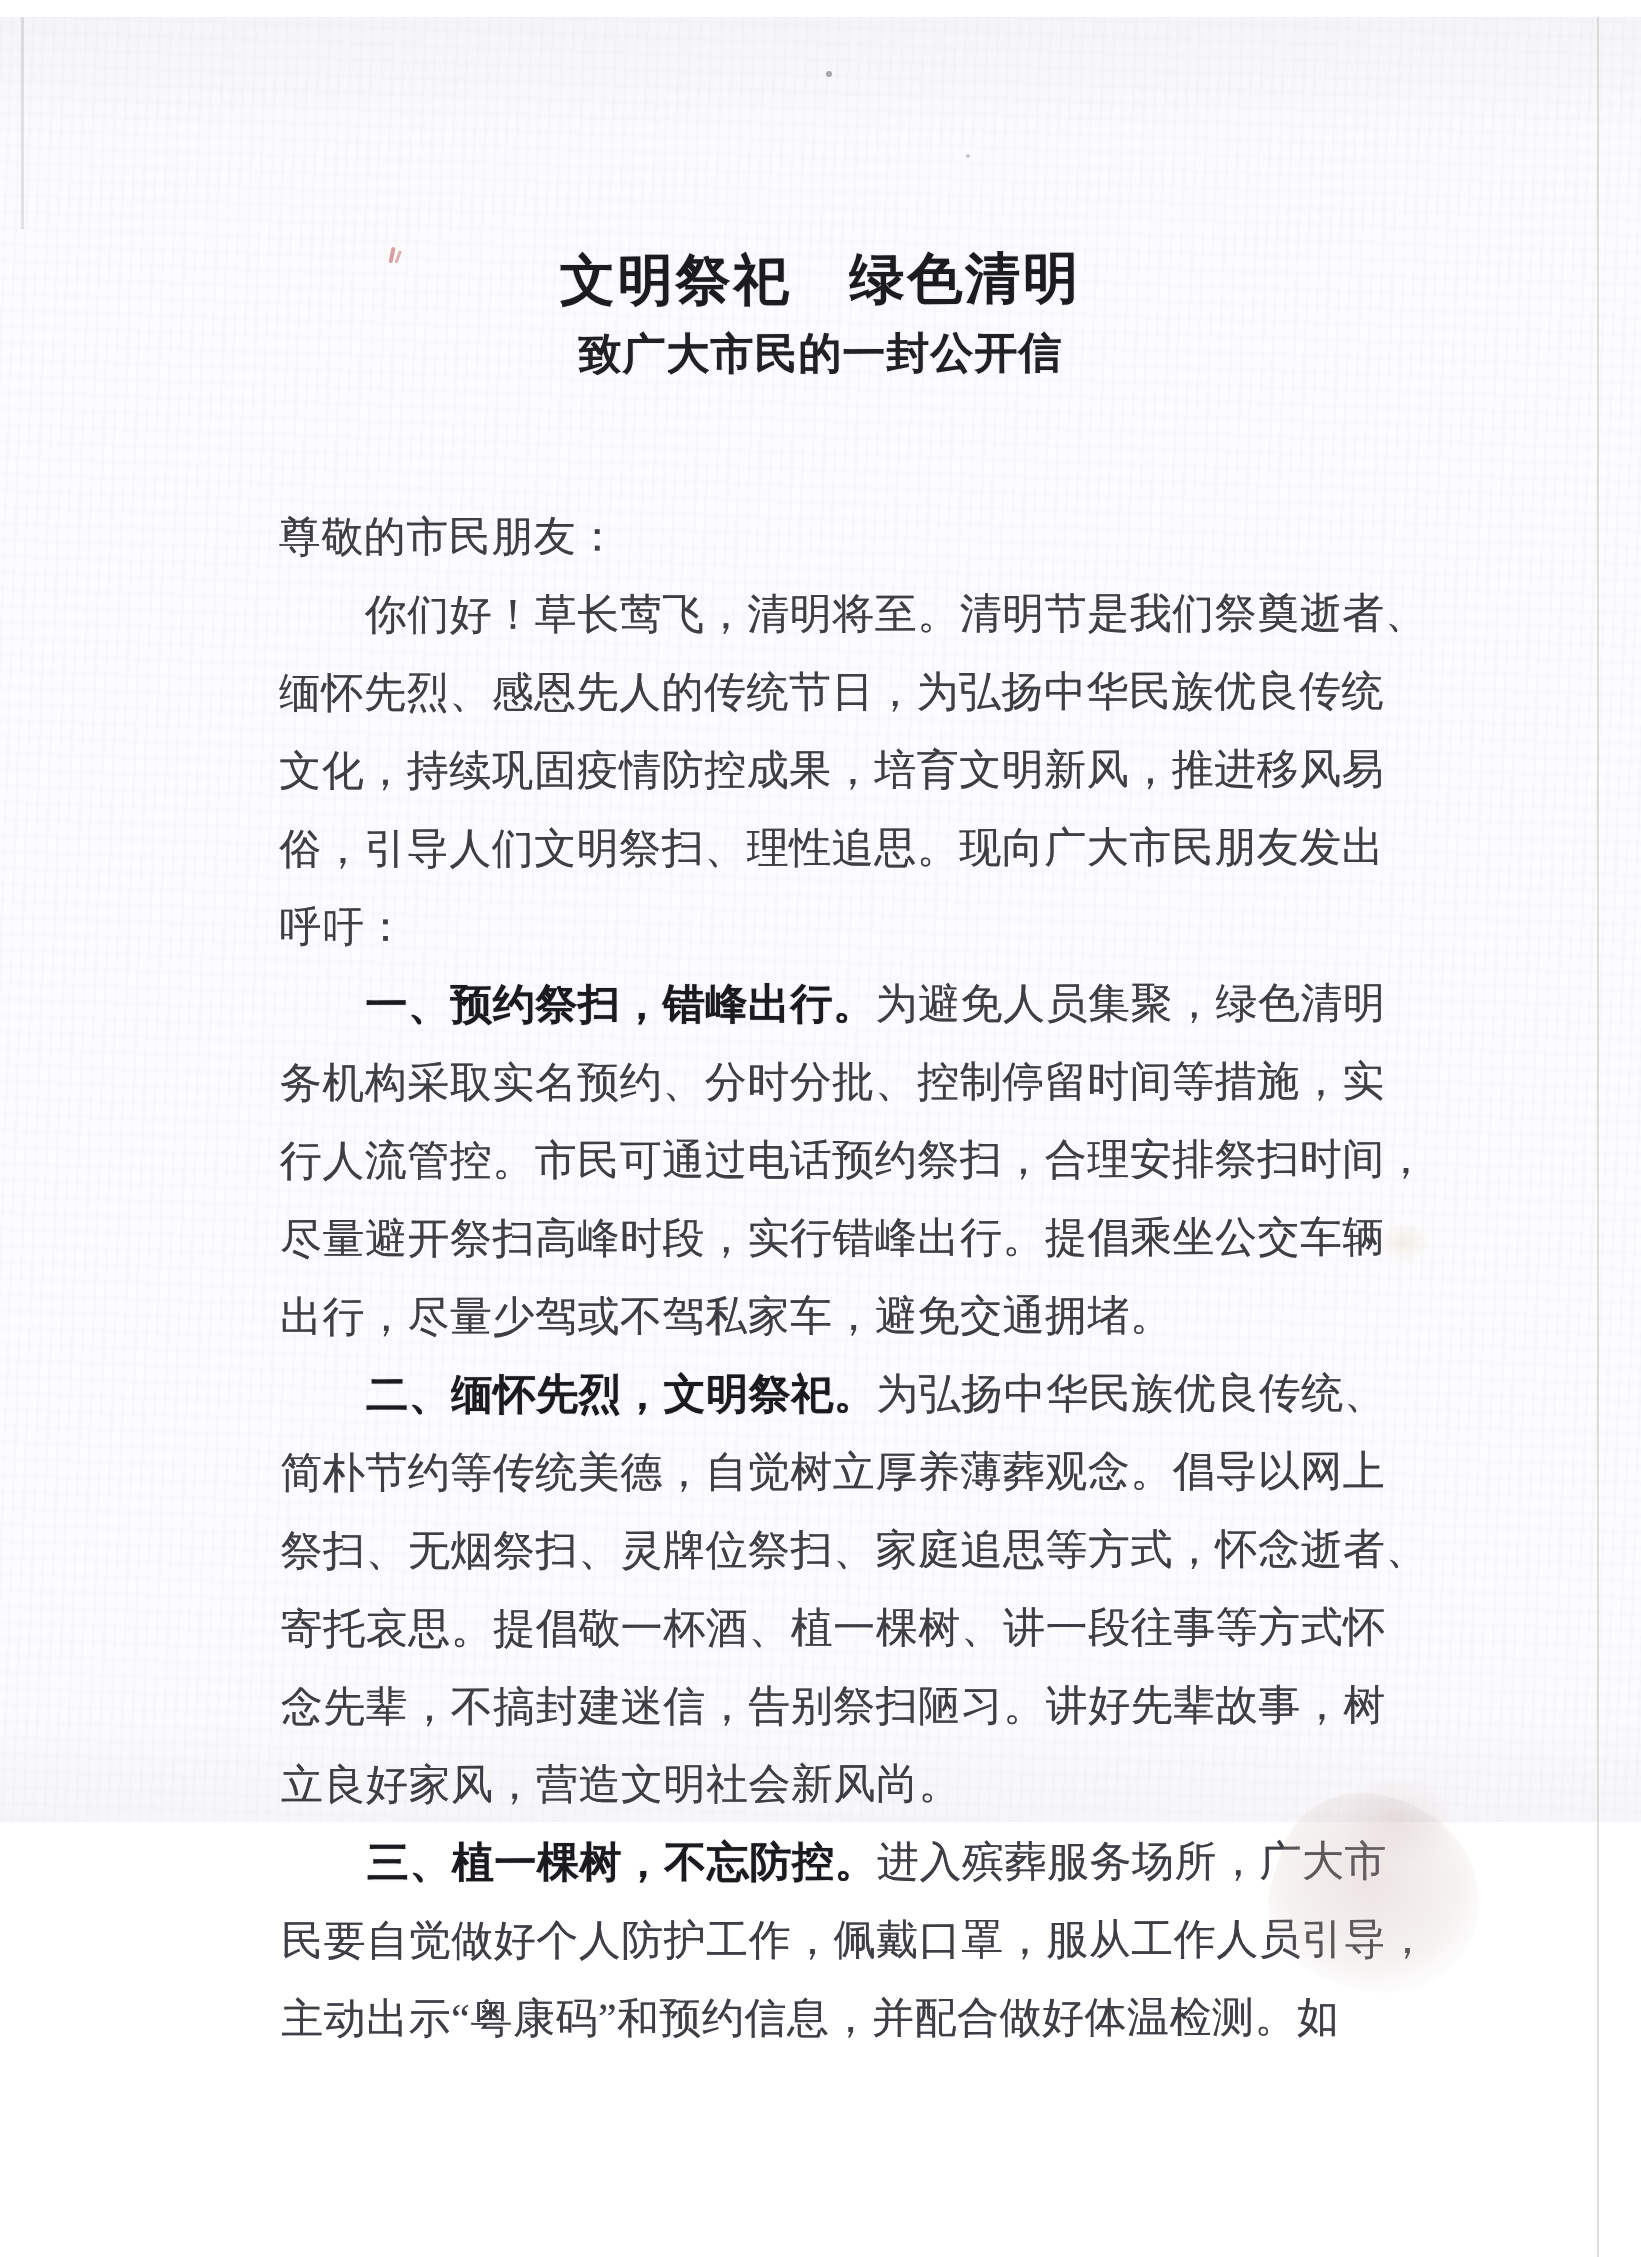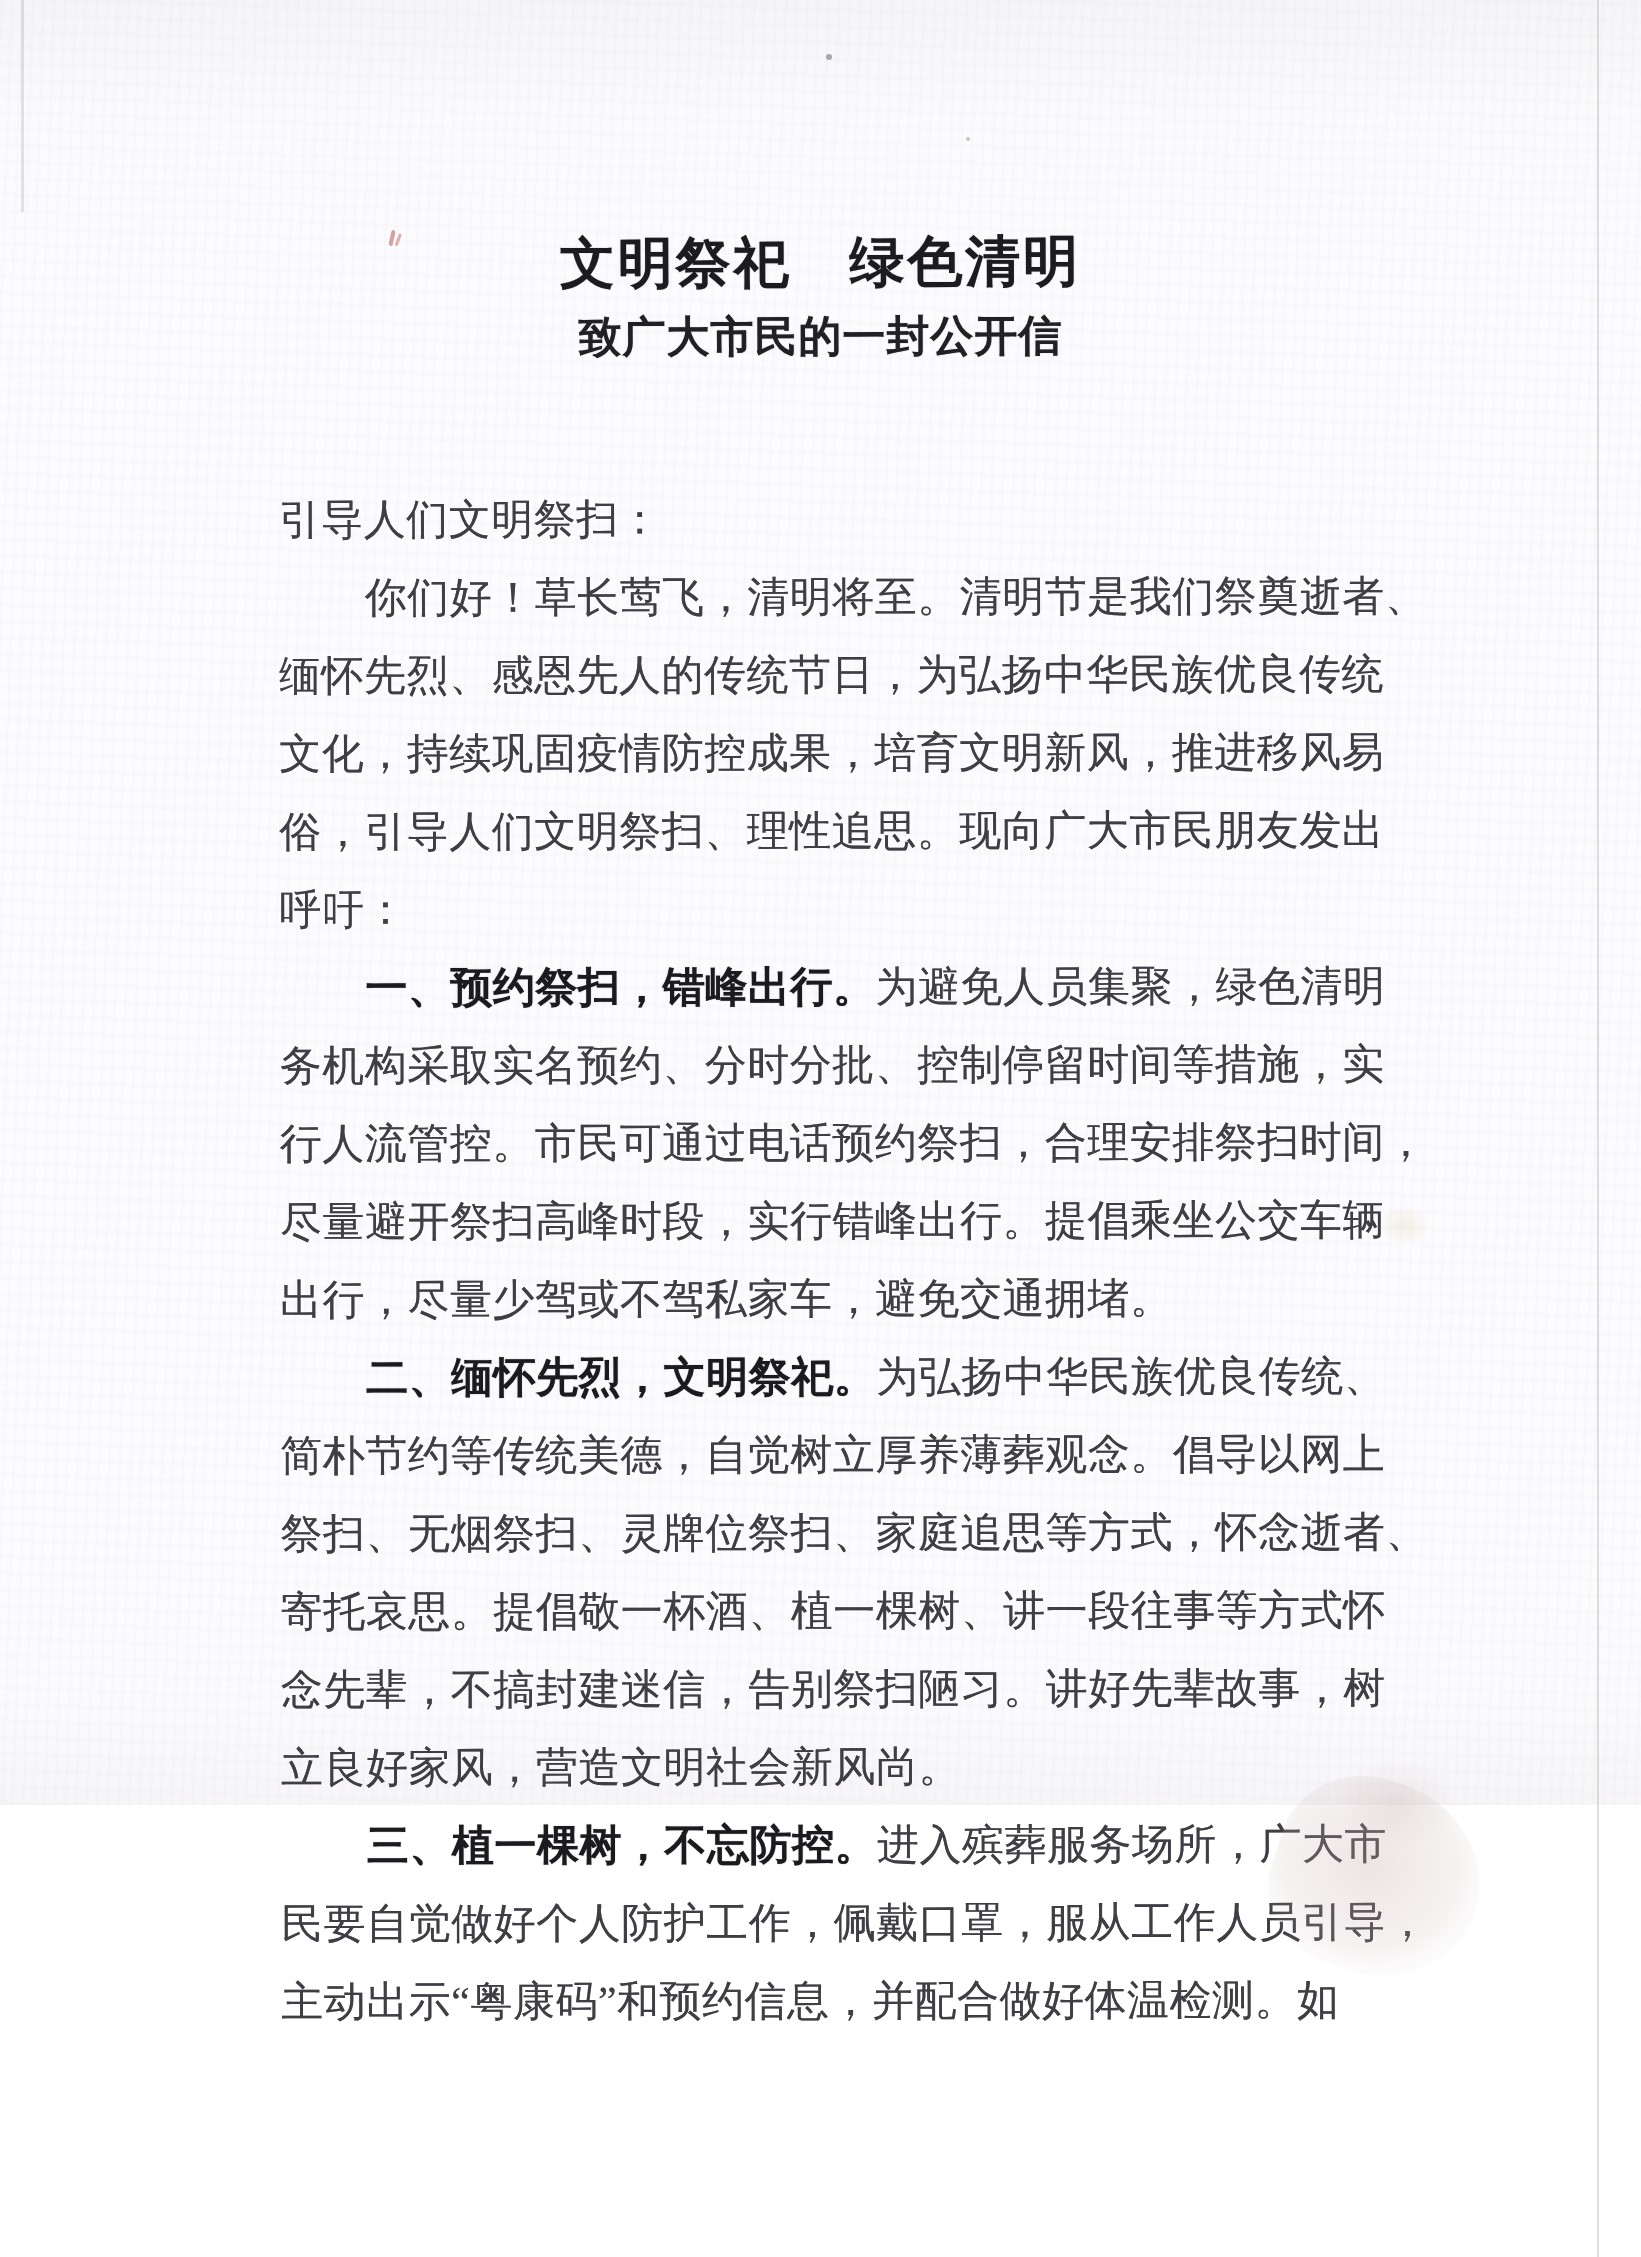--- a/index.html
+++ b/index.html
@@ -14,20 +14,21 @@
   .paper {
     position: relative;
     width: 1641px;
     height: 1805px;
     background:
       linear-gradient(180deg, rgba(214,211,219,0.18) 0px, rgba(240,239,243,0.10) 116px, rgba(255,255,255,0) 290px),
       linear-gradient(0deg, rgba(216,213,220,0.16) 0px, rgba(240,239,243,0.08) 106px, rgba(255,255,255,0) 251px),
       repeating-linear-gradient(92deg, rgba(198,193,205,0.05) 0px, rgba(198,193,205,0.05) 2.9px, rgba(255,255,255,0) 2.9px, rgba(255,255,255,0) 10.6px),
       repeating-linear-gradient(2deg, rgba(205,200,210,0.04) 0px, rgba(205,200,210,0.04) 4.8px, rgba(255,255,255,0) 4.8px, rgba(255,255,255,0) 16.4px),
       #fcfbfd;
+    margin-top: 17px;
   }
   .title {
     position: absolute;
     top: 230px;
     left: 0;
     width: 1641px;
     text-align: center;
     font-family: "Liberation Sans", "DejaVu Sans", sans-serif;
     font-weight: 700;
     font-size: 55px;
@@ -164,21 +165,21 @@
 </head>
 <body>
 
 <div class="paper">
 
   <div class="title">文明祭祀　绿色清明</div>
 
   <div class="subtitle">致广大市民的一封公开信</div>
 
   <div class="body-text">
-      <div class="line"><span class="run">引导人们文明祭扫：</span></div>
+      <div class="line"><span class="run">尊敬的市民朋友：</span></div>
       <div class="line indent"><span class="run">你们好！草长莺飞，清明将至。清明节是我们祭奠逝者、</span></div>
       <div class="line"><span class="run">缅怀先烈、感恩先人的传统节日，为弘扬中华民族优良传统</span></div>
       <div class="line"><span class="run">文化，持续巩固疫情防控成果，培育文明新风，推进移风易</span></div>
       <div class="line"><span class="run">俗，引导人们文明祭扫、理性追思。现向广大市民朋友发出</span></div>
       <div class="line"><span class="run">呼吁：</span></div>
       <div class="line indent"><span class="run bold">一、预约祭扫，错峰出行。</span><span class="run">为避免人员集聚，绿色清明</span></div>
       <div class="line"><span class="run">务机构采取实名预约、分时分批、控制停留时间等措施，实</span></div>
       <div class="line"><span class="run">行人流管控。市民可通过电话预约祭扫，合理安排祭扫时间，</span></div>
       <div class="line"><span class="run">尽量避开祭扫高峰时段，实行错峰出行。提倡乘坐公交车辆</span></div>
       <div class="line"><span class="run">出行，尽量少驾或不驾私家车，避免交通拥堵。</span></div>

